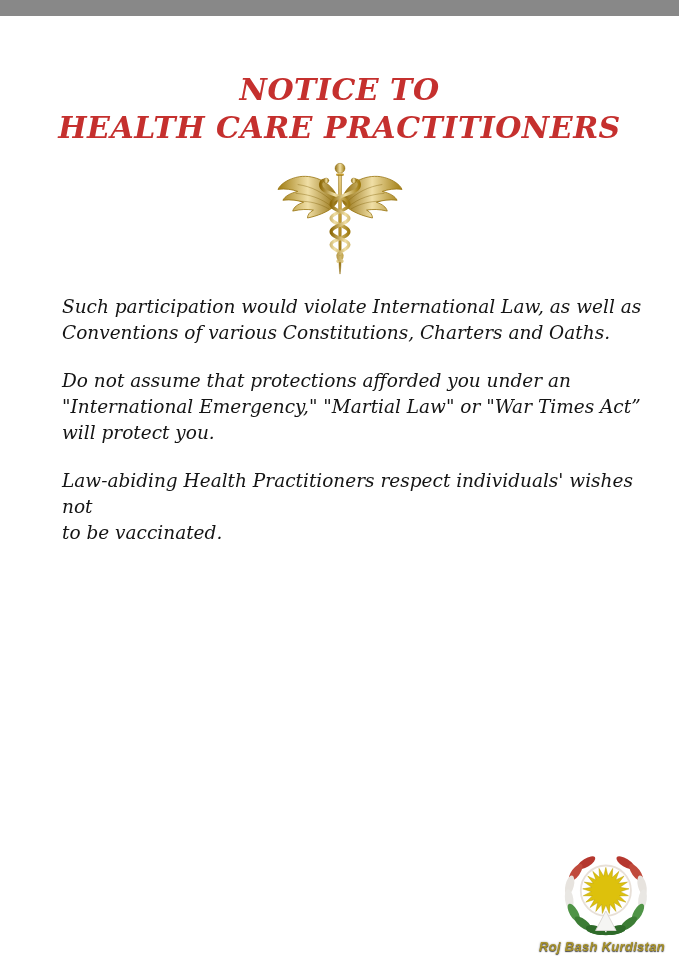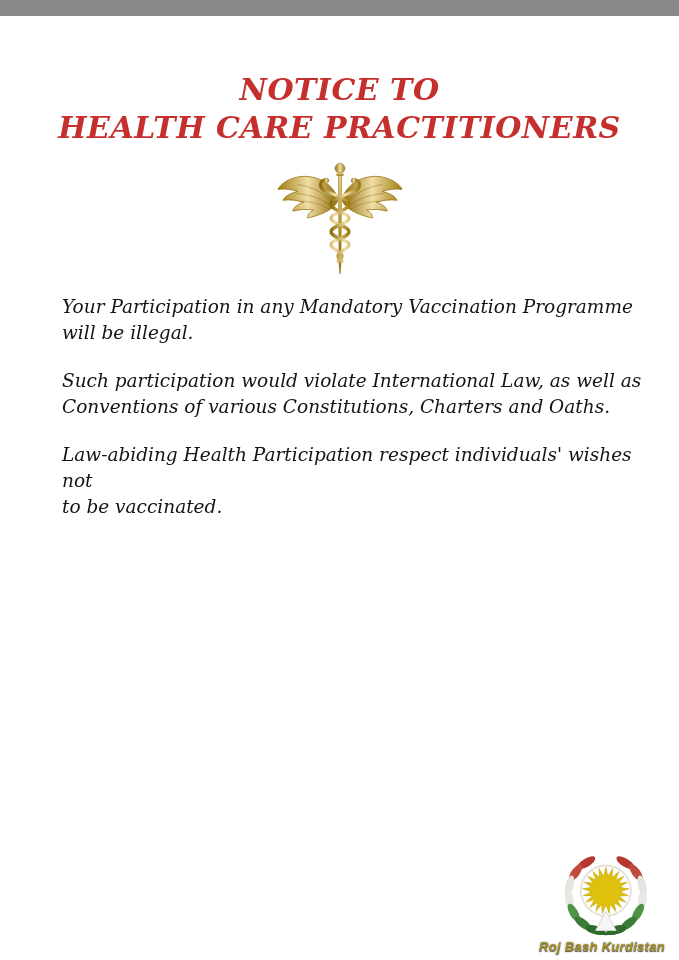--- a/index.html
+++ b/index.html
@@ -81,25 +81,26 @@
       <g fill="none" stroke="url(#gH)" stroke-width="3.4" stroke-linecap="round">
         <path d="M51,24 C45,22 43,30 49,34 C56,38 74,42 74,48 C74,54 56,57 56,62 C56,68 74,70 74,76 C74,82 56,84 56,89 C56,94 67,96 67,100 C67,104 65,105 63,106"></path>
         <path d="M79,24 C85,22 87,30 81,34 C74,38 56,42 56,48 C56,54 74,57 74,62 C74,68 56,70 56,76 C56,82 74,84 74,89 C74,94 63,96 63,100 C63,104 65,105 67,106"></path>
         <circle cx="51" cy="24" r="2.6" fill="url(#gH)" stroke="#8a680a" stroke-width="0.4"></circle>
         <circle cx="79" cy="24" r="2.6" fill="url(#gH)" stroke="#8a680a" stroke-width="0.4"></circle>
       </g>
     </svg>
   </div>
 
   <div class="body-text">
-    <p>Your Participation in any Mandatory Vaccination Programme
-will be illegal.</p>
     <p>Such participation would violate International Law, as well as
 Conventions of various Constitutions, Charters and Oaths.</p>
-    <p>Law-abiding Health Participation respect individuals' wishes not
+    <p>Do not assume that protections afforded you under an
+"International Emergency," "Martial Law" or "War Times Act”
+will protect you.</p>
+    <p>Law-abiding Health Practitioners respect individuals' wishes not
 to be vaccinated.</p>
   </div>
 
   <div class="logo">
     <svg viewBox="0 0 140 102" width="130" height="95">
 
       <g>
         <ellipse cx="93" cy="20" rx="11" ry="4.5" fill="#b5372e" transform="rotate(32 93 20)"></ellipse>
         <ellipse cx="104.5" cy="30.5" rx="11" ry="4.5" fill="#c04a3c" transform="rotate(54 104.5 30.5)"></ellipse>
         <ellipse cx="111" cy="44.5" rx="11" ry="4.5" fill="#e7e3de" transform="rotate(76 111 44.5)"></ellipse>

